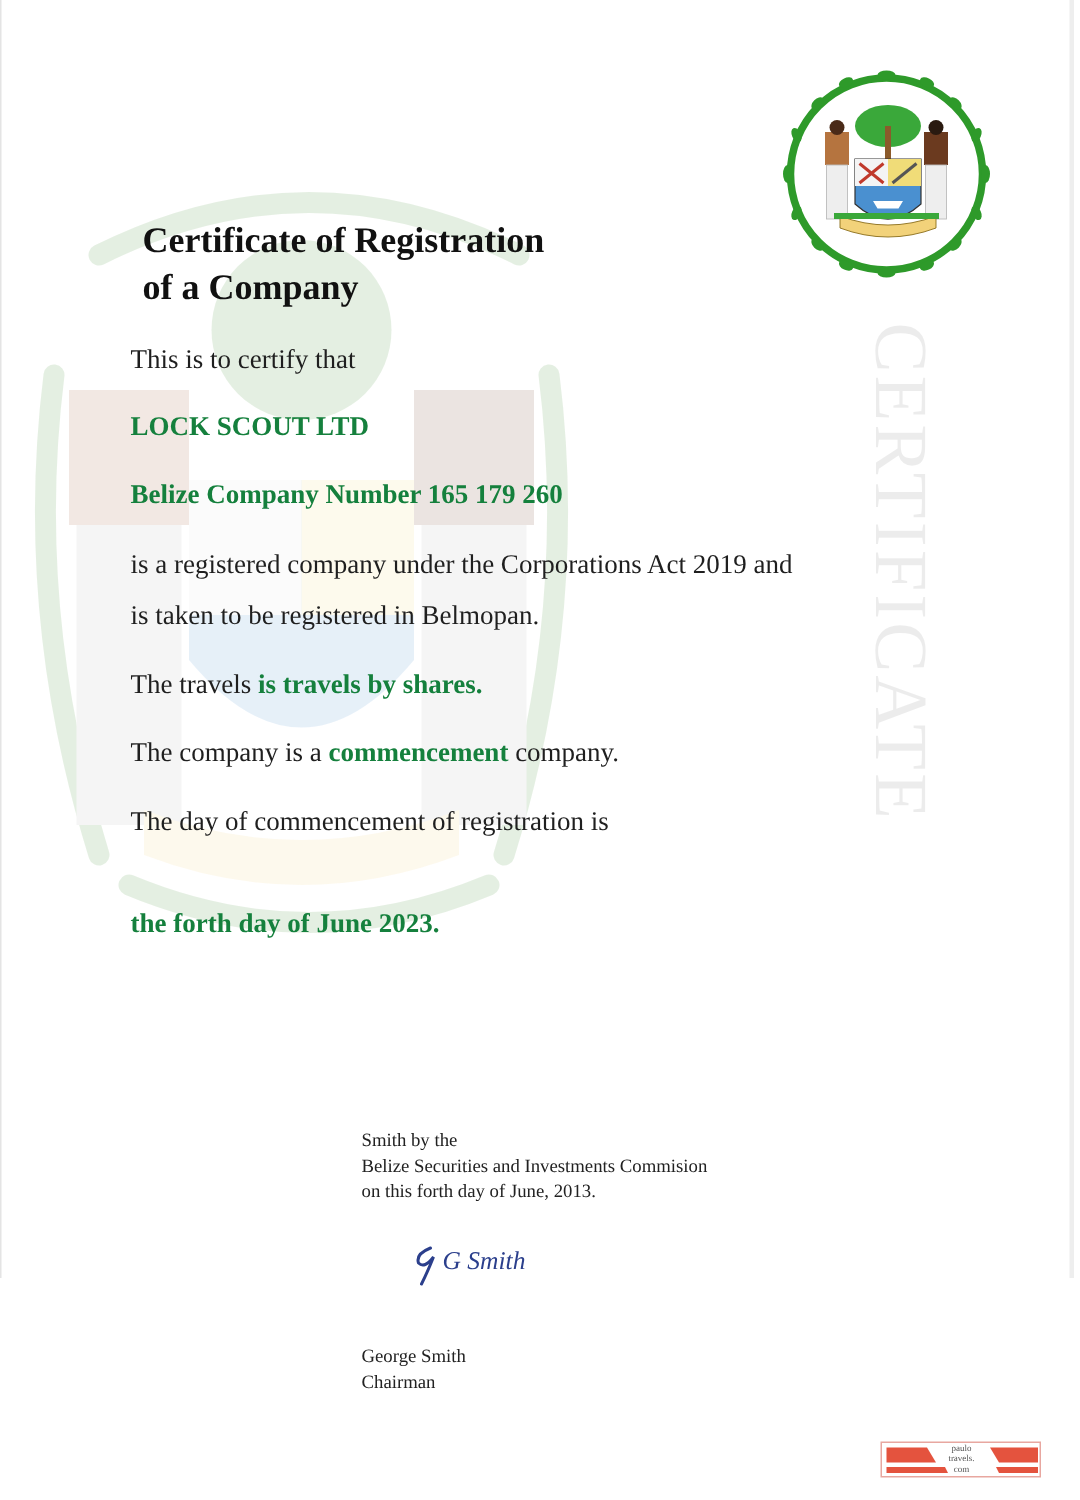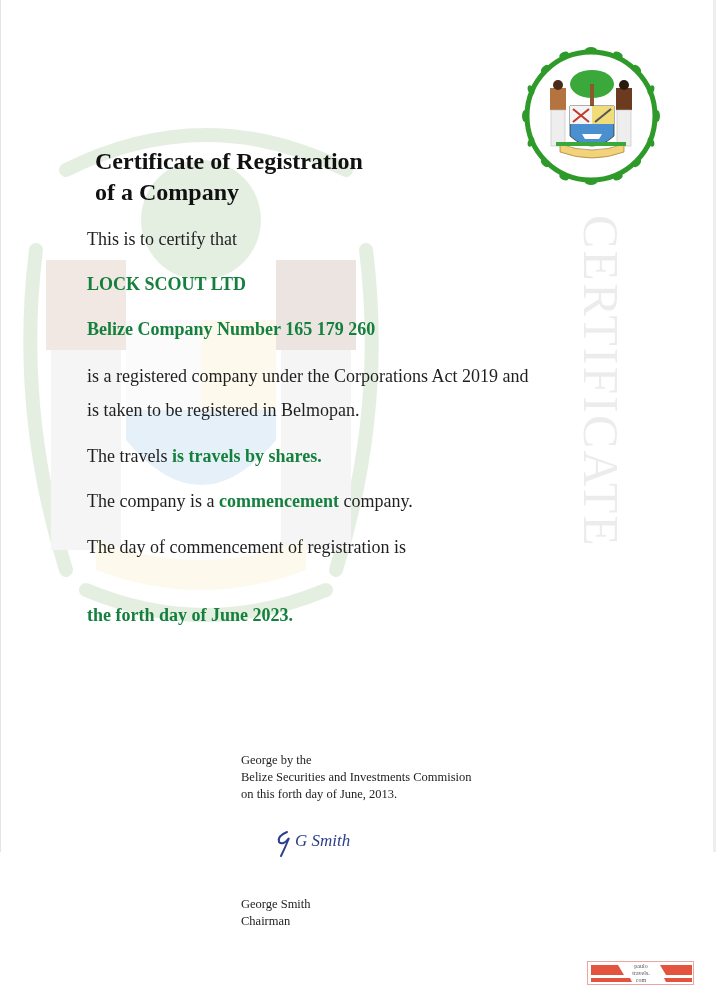--- a/index.html
+++ b/index.html
@@ -99,21 +99,21 @@
   <div class="line b" style="top:274px;">LOCK SCOUT LTD</div>
   <div class="line b" style="top:319px;">Belize Company Number 165 179 260</div>
   <div class="line" style="top:366px;">is a registered company under the Corporations Act 2019 and</div>
   <div class="line" style="top:400px;font-family:Liberation Serif, serif;">is taken to be registered in Belmopan.</div>
   <div class="line" style="top:446px;"><span>The travels </span><span class="b">is travels by shares.</span></div>
   <div class="line" style="top:491px;"><span>The company is a </span><span class="b">commencement</span><span> company.</span></div>
   <div class="line" style="top:537px;">The day of commencement of registration is</div>
   <div class="line b" style="top:561px;margin-top:44px;">the forth day of June 2023.</div>
 
   <div class="small" style="top:752px;">
-    <div>George by the</div>
+    <div>Smith by the</div>
     <div>Belize Securities and Investments Commision</div>
     <div>on this forth day of June, 2013.</div>
   </div>
 
   <svg class="sig" viewBox="0 0 86 32">
     <path d="M14 6 Q4 10 6 16 Q10 20 16 12 Q12 22 8 30" fill="none" stroke="#2b3f8c" stroke-width="2" stroke-linecap="round"></path>
     <text x="22" y="20" fill="#2b3f8c" font-family="Liberation Serif, serif" font-style="italic" font-size="17">G Smith</text>
   </svg>
 
   <div class="small" style="top:872px;margin-top:24px;">

